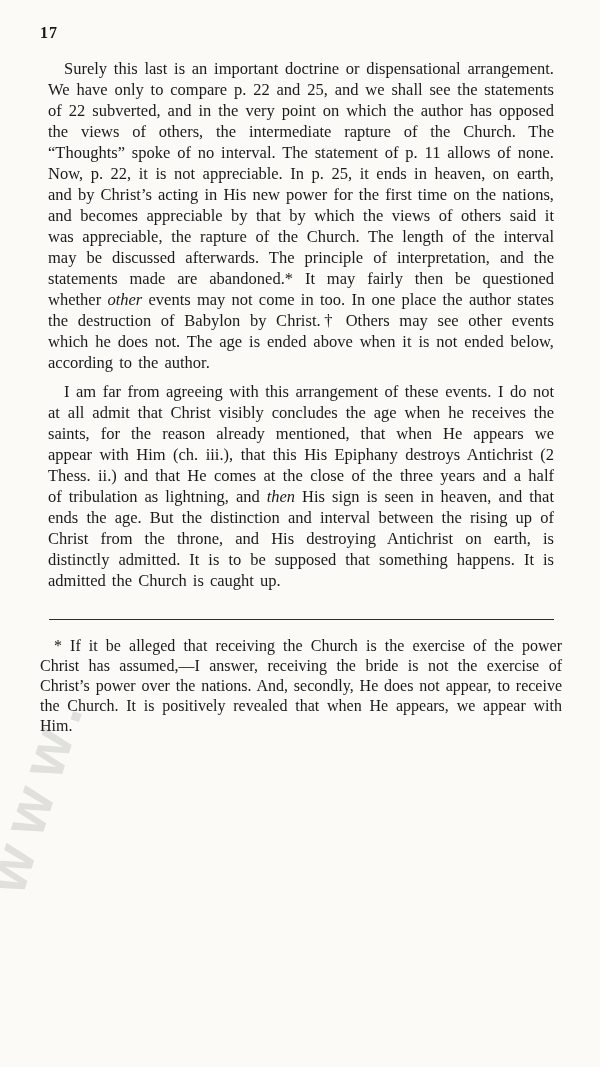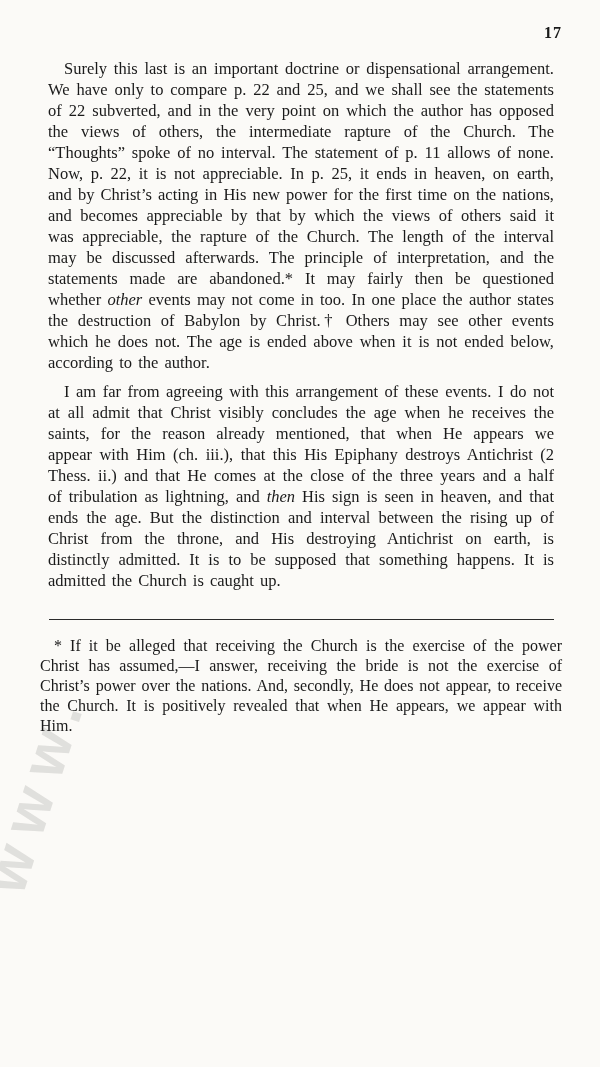--- a/index.html
+++ b/index.html
@@ -13,21 +13,21 @@
     width: 600px;
     height: 1067px;
     margin: 0 auto;
     background: #fbfaf7;
     color: #1a1a1a;
     overflow: hidden;
     box-sizing: border-box;
     padding: 24px 38px 0 40px;
   }
   .page-number {
-    text-align: right;
+    text-align: left;
     font-size: 16px;
     letter-spacing: 1px;
     margin-bottom: 16px;
     font-weight: bold;
   }
   .body-text p {
     margin: 8px;
     text-align: justify;
     font-size: 16.5px;
     line-height: 21px;

